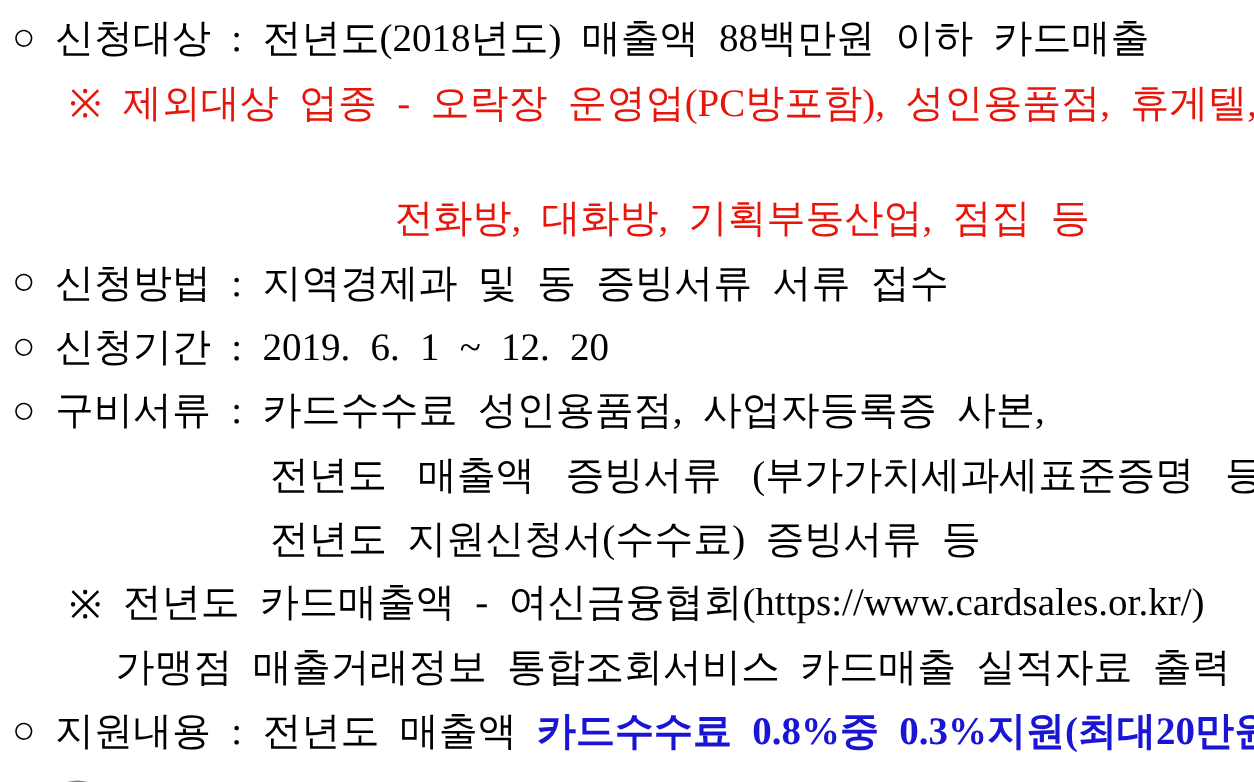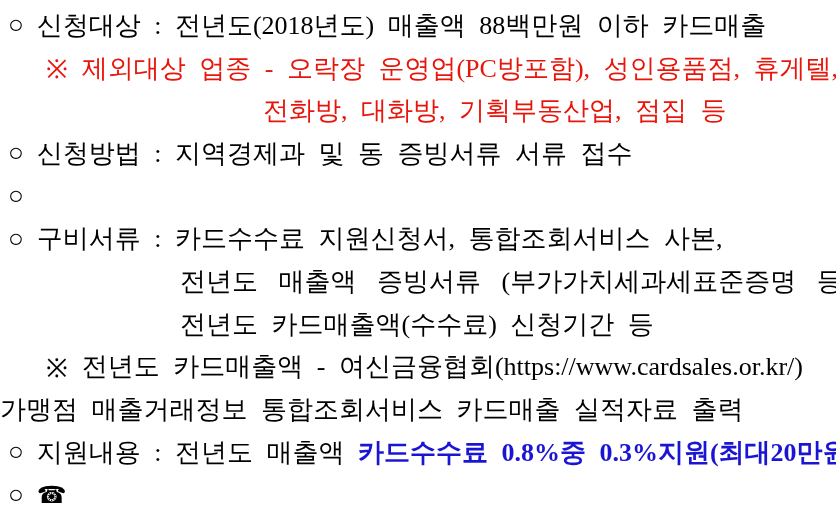--- a/index.html
+++ b/index.html
@@ -29,23 +29,23 @@
     margin-right: 13px;
     flex: none;
   }
   .ref-mark {
     margin-right: 14px;
     flex: none;
   }
   
   .p-bullet   { padding-left: 8px; }
   .p-note     { padding-left: 46px; }
-  .p-cont-red { padding-left: 263px; }
+  .p-cont-red { padding-left: 263px; margin-top: 35px; }
   .p-cont-doc { padding-left: 180px; }
-  .p-cont-note{ }
+  .p-cont-note{ padding-left: 77px; }
   .wide { word-spacing: 14px; }
 
   .red  { color: #e8150b; }
   .blue { color: #1a15d2; font-weight: bold; }
   .phone-glyph {
     font-family: "DejaVu Sans", sans-serif;
     font-size: 24px;
   }
 </style>
 </head>
@@ -67,33 +67,34 @@
     <span>전화방, 대화방, 기획부동산업, 점집 등</span>
   </div>
 
   <div class="line p-bullet">
     <span class="bullet">○</span>
     <span>신청방법 : 지역경제과 및 동 증빙서류 서류 접수</span>
   </div>
 
   <div class="line p-bullet">
     <span class="bullet">○</span>
+    <span>신청기간 : 2019. 6. 1 ~ 12. 20</span>
   </div>
 
   <div class="line p-bullet">
     <span class="bullet">○</span>
-    <span>구비서류 : 카드수수료 지원신청서, 통합조회서비스 사본,</span>
+    <span>구비서류 : 카드수수료 성인용품점, 사업자등록증 사본,</span>
   </div>
 
   <div class="line p-cont-doc wide">
     <span>전년도 매출액 증빙서류 (부가가치세과세표준증명 등),</span>
   </div>
 
   <div class="line p-cont-doc">
-    <span>전년도 카드매출액(수수료) 신청기간 등</span>
+    <span>전년도 지원신청서(수수료) 증빙서류 등</span>
   </div>
 
   <div class="line p-note">
     <span class="ref-mark">※</span>
     <span>전년도 카드매출액 - 여신금융협회(https://www.cardsales.or.kr/)</span>
   </div>
 
   <div class="line p-cont-note">
     <span>가맹점 매출거래정보 통합조회서비스 카드매출 실적자료 출력</span>
   </div>

